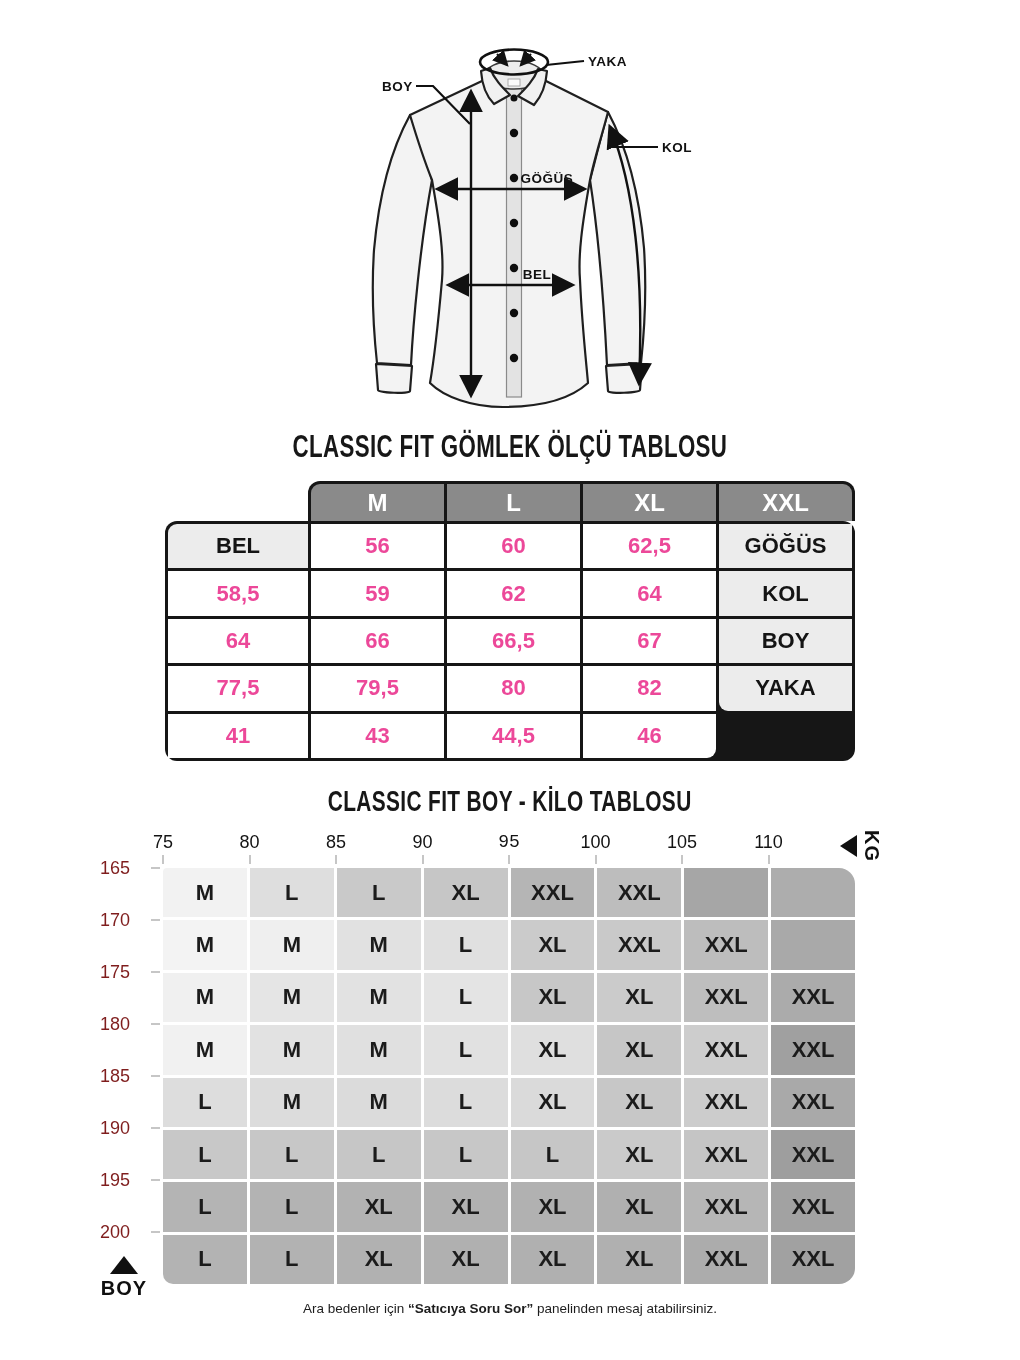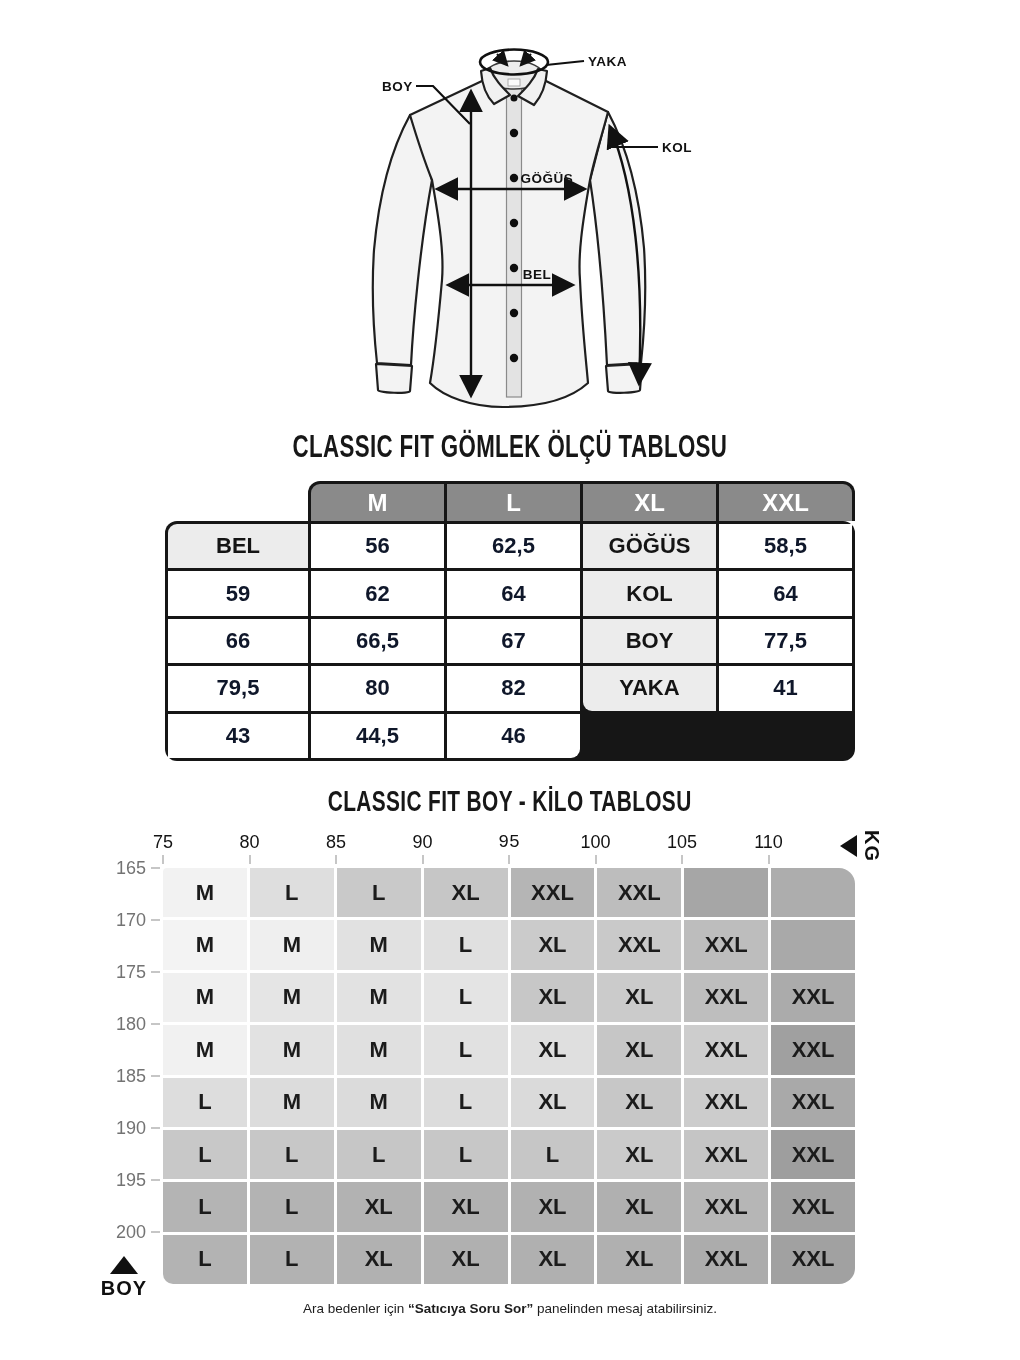--- a/index.html
+++ b/index.html
@@ -15,32 +15,32 @@
   .st-header{position:absolute;left:308px;top:481px;width:547px;height:40px;box-sizing:border-box;
     background:#161616;padding:3px 3px 0 3px;border-radius:12px 12px 0 0;
     display:grid;grid-template-columns:repeat(4,1fr);gap:3px;}
   .st-hcell{background:#8a8a8a;color:#fff;font-weight:700;font-size:24px;display:flex;align-items:center;justify-content:center;}
   .st-hcell.first{border-radius:9px 0 0 0;}
   .st-hcell.last{border-radius:0 9px 0 0;}
   .st-body{position:absolute;left:165px;top:521px;width:690px;height:240px;box-sizing:border-box;
     background:#161616;padding:3px;border-radius:12px;
     display:grid;grid-template-columns:140px repeat(4,1fr);grid-template-rows:repeat(5,1fr);gap:3px;}
   .st-label{background:#ececec;font-weight:700;font-size:22px;color:#141414;display:flex;align-items:center;justify-content:center;}
-  .st-value{background:#fff;font-weight:700;font-size:22px;color:#0f172a;display:flex;align-items:center;justify-content:center;}
+  .st-value{background:#fff;font-weight:700;font-size:22px;color:#ec4899;display:flex;align-items:center;justify-content:center;}
   .st-label.tl{border-radius:9px 0 0 0;}
   .st-label.bl{border-radius:0 0 0 9px;}
   .st-value.br{border-radius:0 0 9px 0;}
 
   
   .kg-axis{position:absolute;left:163px;top:832px;width:692px;height:20px;}
   .kg-axis span{position:absolute;transform:translateX(-50%);font-size:18px;color:#131313;}
   .kg-ticks{position:absolute;left:163px;top:855px;width:692px;height:9px;}
   .kg-ticks i{position:absolute;width:2px;height:9px;background:#c6c6c6;transform:translateX(-50%);}
   .boy-axis{position:absolute;left:84px;top:868px;width:62px;height:416px;}
-  .boy-axis span{position:absolute;right:0;width:100%;text-align:right;transform:translateY(-50%);font-size:18px;color:#737373;}
+  .boy-axis span{position:absolute;right:0;width:100%;text-align:center;transform:translateY(-50%);font-size:18px;color:#7f1d1d;}
   .boy-ticks{position:absolute;left:151px;top:868px;width:9px;height:416px;}
   .boy-ticks i{position:absolute;left:0;width:9px;height:2px;background:#c6c6c6;transform:translateY(-50%);}
   .kg-marker{position:absolute;left:840px;top:834px;width:46px;height:40px;}
   .kg-arrow{position:absolute;left:0;top:1px;width:0;height:0;border-top:11px solid transparent;border-bottom:11px solid transparent;border-right:17px solid #101010;}
   .kg-unit{position:absolute;left:14px;top:0;width:34px;height:24px;transform:rotate(90deg);font-weight:800;font-size:20px;color:#101010;letter-spacing:1px;text-align:center;}
   .weight-grid{position:absolute;left:163px;top:868px;width:692px;height:416px;
     display:grid;grid-template-columns:repeat(8,1fr);grid-template-rows:repeat(8,1fr);gap:3px;}
   .wcell{display:flex;align-items:center;justify-content:center;font-size:22px;font-weight:700;color:#1b1b1b;}
   .wcell.c-tl{border-radius:4px 0 0 0;}
   .wcell.c-tr{border-radius:0 16px 0 0;}
@@ -128,20 +128,21 @@
   </div>
   <div class="st-header">
       <div class="st-hcell first">M</div>
       <div class="st-hcell">L</div>
       <div class="st-hcell">XL</div>
       <div class="st-hcell last">XXL</div>
     </div>
   <div class="st-body">
       <div class="st-label tl">BEL</div>
       <div class="st-value">56</div>
+      <div class="st-value">60</div>
       <div class="st-value">62,5</div>
       <div class="st-label">GÖĞÜS</div>
       <div class="st-value">58,5</div>
       <div class="st-value">59</div>
       <div class="st-value">62</div>
       <div class="st-value">64</div>
       <div class="st-label">KOL</div>
       <div class="st-value">64</div>
       <div class="st-value">66</div>
       <div class="st-value">66,5</div>

